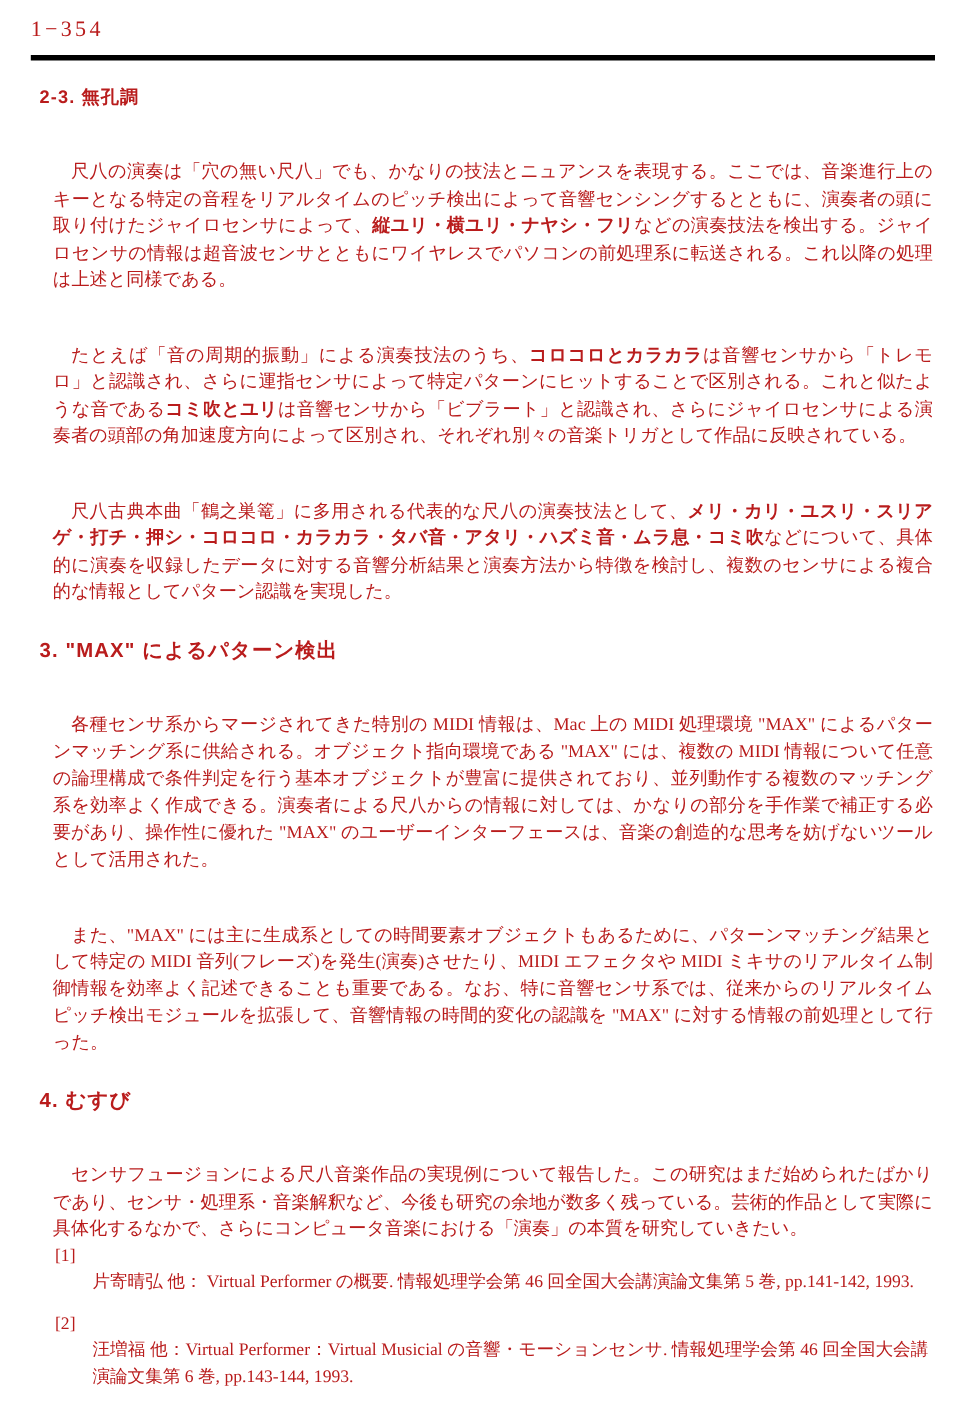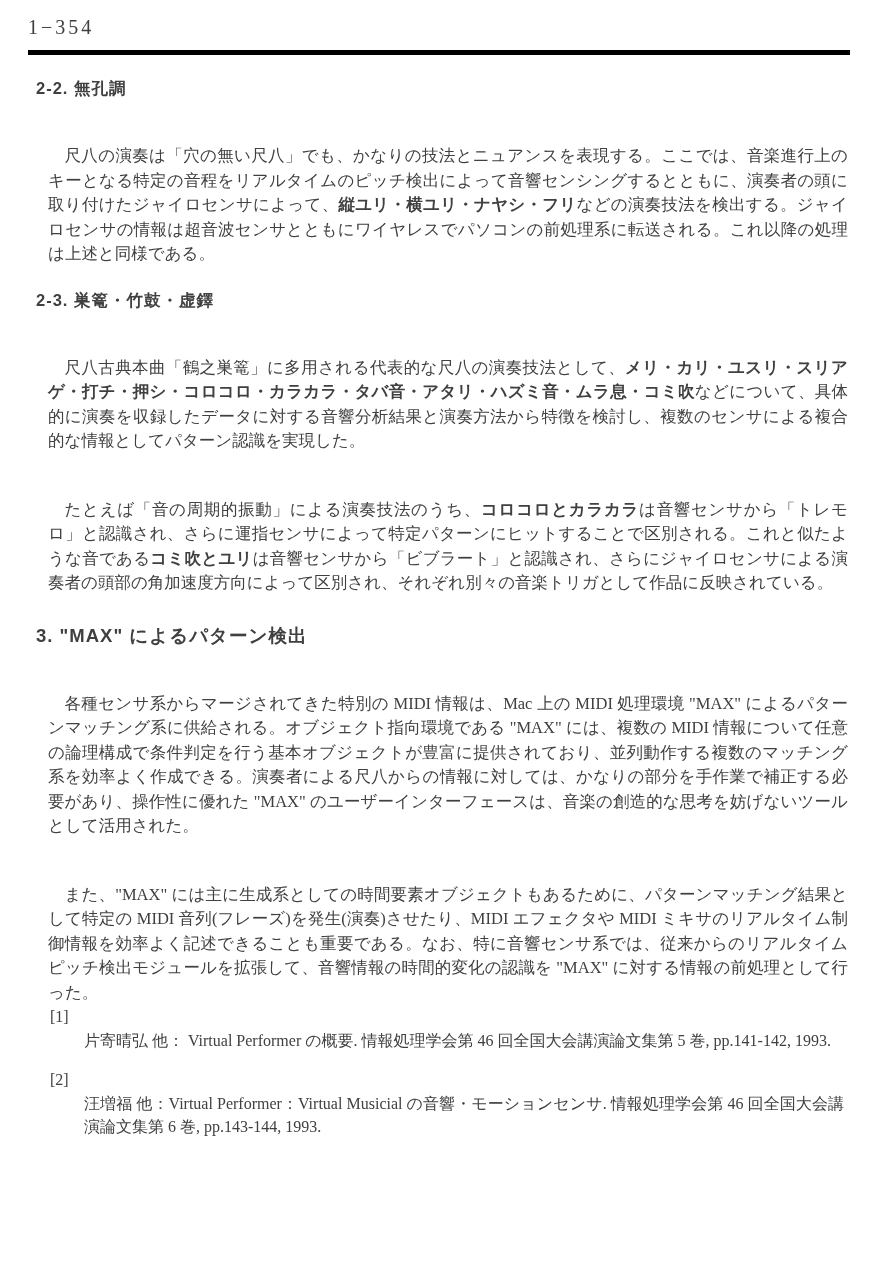--- a/index.html
+++ b/index.html
@@ -5,21 +5,21 @@
   html, body {
     margin: 0;
     padding: 0;
     background: #e8e8e8;
   }
   .page {
     position: relative;
     width: 880px;
     height: 1282px;
     background: #ffffff;
-    color: #404040;
+    color: #b91c1c;
     overflow: hidden;
     box-sizing: border-box;
     padding: 16px 30px 0 28px;
     font-family: "Liberation Serif", "DejaVu Serif", serif;
   }
   .pageno {
     font-size: 20px;
     letter-spacing: 3px;
     padding-left: 0px;
     font-family: "Liberation Serif", "DejaVu Serif", serif;
@@ -71,31 +71,32 @@
 </head>
 <body>
 
 <div class="page">
 
   <div class="pageno">1−354</div>
 
   <div class="rule"></div>
 
 
-  <div class="h-small">2-2. 無孔調</div>
+  <div class="h-small">2-3. 無孔調</div>
   <p class="body-text indent"><span>尺八の演奏は「穴の無い尺八」でも、かなりの技法とニュアンスを表現する。ここでは、音楽進行上のキーとなる特定の音程をリアルタイムのピッチ検出によって音響センシングするとともに、演奏者の頭に取り付けたジャイロセンサによって、</span><span class="seg-b">縦ユリ・横ユリ・ナヤシ・フリ</span><span>などの演奏技法を検出する。ジャイロセンサの情報は超音波センサとともにワイヤレスでパソコンの前処理系に転送される。これ以降の処理は上述と同様である。</span></p>
 
-  <div class="h-small">2-3. 巣篭・竹鼓・虚鐸</div>
+  <p class="body-text indent"><span>たとえば「音の周期的振動」による演奏技法のうち、</span><span class="seg-b">コロコロとカラカラ</span><span>は音響センサから「トレモロ」と認識され、さらに運指センサによって特定パターンにヒットすることで区別される。これと似たような音である</span><span class="seg-b">コミ吹とユリ</span><span>は音響センサから「ビブラート」と認識され、さらにジャイロセンサによる演奏者の頭部の角加速度方向によって区別され、それぞれ別々の音楽トリガとして作品に反映されている。</span></p>
   <p class="body-text indent"><span>尺八古典本曲「鶴之巣篭」に多用される代表的な尺八の演奏技法として、</span><span class="seg-b">メリ・カリ・ユスリ・スリアゲ・打チ・押シ・コロコロ・カラカラ・タバ音・アタリ・ハズミ音・ムラ息・コミ吹</span><span>などについて、具体的に演奏を収録したデータに対する音響分析結果と演奏方法から特徴を検討し、複数のセンサによる複合的な情報としてパターン認識を実現した。</span></p>
-  <p class="body-text indent"><span>たとえば「音の周期的振動」による演奏技法のうち、</span><span class="seg-b">コロコロとカラカラ</span><span>は音響センサから「トレモロ」と認識され、さらに運指センサによって特定パターンにヒットすることで区別される。これと似たような音である</span><span class="seg-b">コミ吹とユリ</span><span>は音響センサから「ビブラート」と認識され、さらにジャイロセンサによる演奏者の頭部の角加速度方向によって区別され、それぞれ別々の音楽トリガとして作品に反映されている。</span></p>
 
   <div class="h-large">3. "MAX" によるパターン検出</div>
   <p class="body-text indent"><span>各種センサ系からマージされてきた特別の MIDI 情報は、Mac 上の MIDI 処理環境 "MAX" によるパターンマッチング系に供給される。オブジェクト指向環境である "MAX" には、複数の MIDI 情報について任意の論理構成で条件判定を行う基本オブジェクトが豊富に提供されており、並列動作する複数のマッチング系を効率よく作成できる。演奏者による尺八からの情報に対しては、かなりの部分を手作業で補正する必要があり、操作性に優れた "MAX" のユーザーインターフェースは、音楽の創造的な思考を妨げないツールとして活用された。</span></p>
   <p class="body-text indent"><span>また、"MAX" には主に生成系としての時間要素オブジェクトもあるために、パターンマッチング結果として特定の MIDI 音列(フレーズ)を発生(演奏)させたり、MIDI エフェクタや MIDI ミキサのリアルタイム制御情報を効率よく記述できることも重要である。なお、特に音響センサ系では、従来からのリアルタイムピッチ検出モジュールを拡張して、音響情報の時間的変化の認識を "MAX" に対する情報の前処理として行った。</span></p>
 
+  <div class="h-large">4. むすび</div>
+  <p class="body-text indent"><span>センサフュージョンによる尺八音楽作品の実現例について報告した。この研究はまだ始められたばかりであり、センサ・処理系・音楽解釈など、今後も研究の余地が数多く残っている。芸術的作品として実際に具体化するなかで、さらにコンピュータ音楽における「演奏」の本質を研究していきたい。</span></p>
 
 
   <div class="ref-item">
     <span class="ref-marker">[1]</span>
     <span class="ref-text">片寄晴弘 他： Virtual Performer の概要. 情報処理学会第 46 回全国大会講演論文集第 5 巻, pp.141-142, 1993.</span>
   </div>
 
   <div class="ref-item">
     <span class="ref-marker">[2]</span>
     <span class="ref-text">汪増福 他：Virtual Performer：Virtual Musicial の音響・モーションセンサ. 情報処理学会第 46 回全国大会講演論文集第 6 巻, pp.143-144, 1993.</span>

